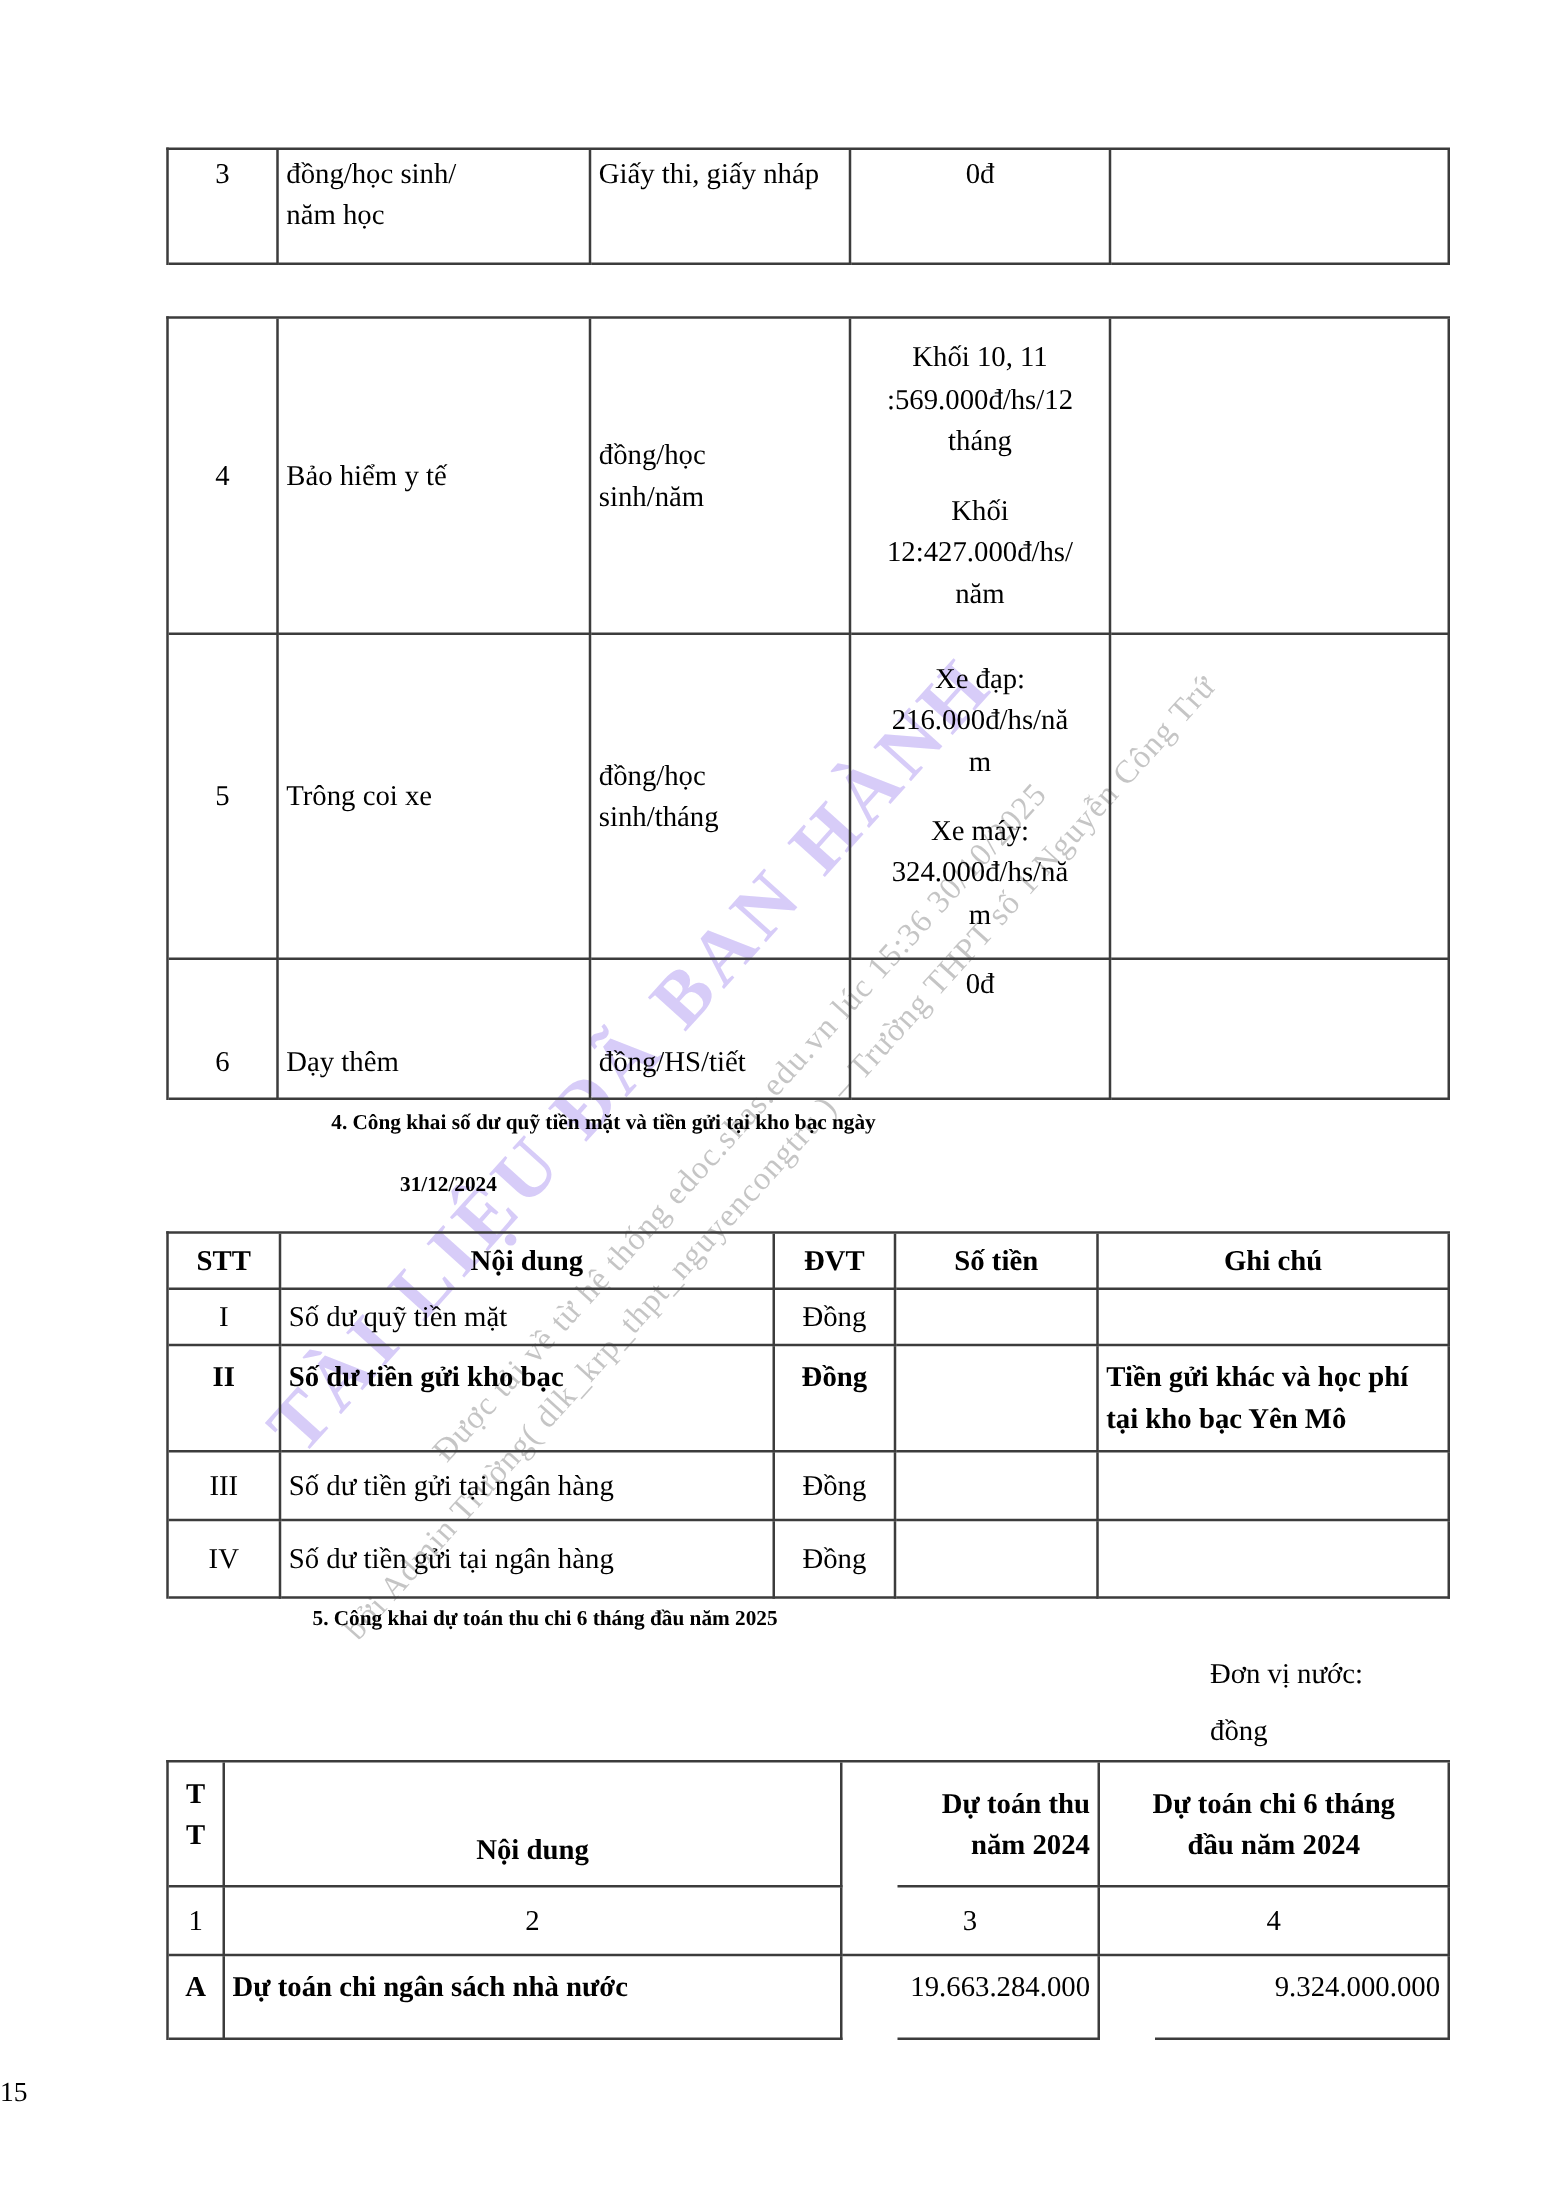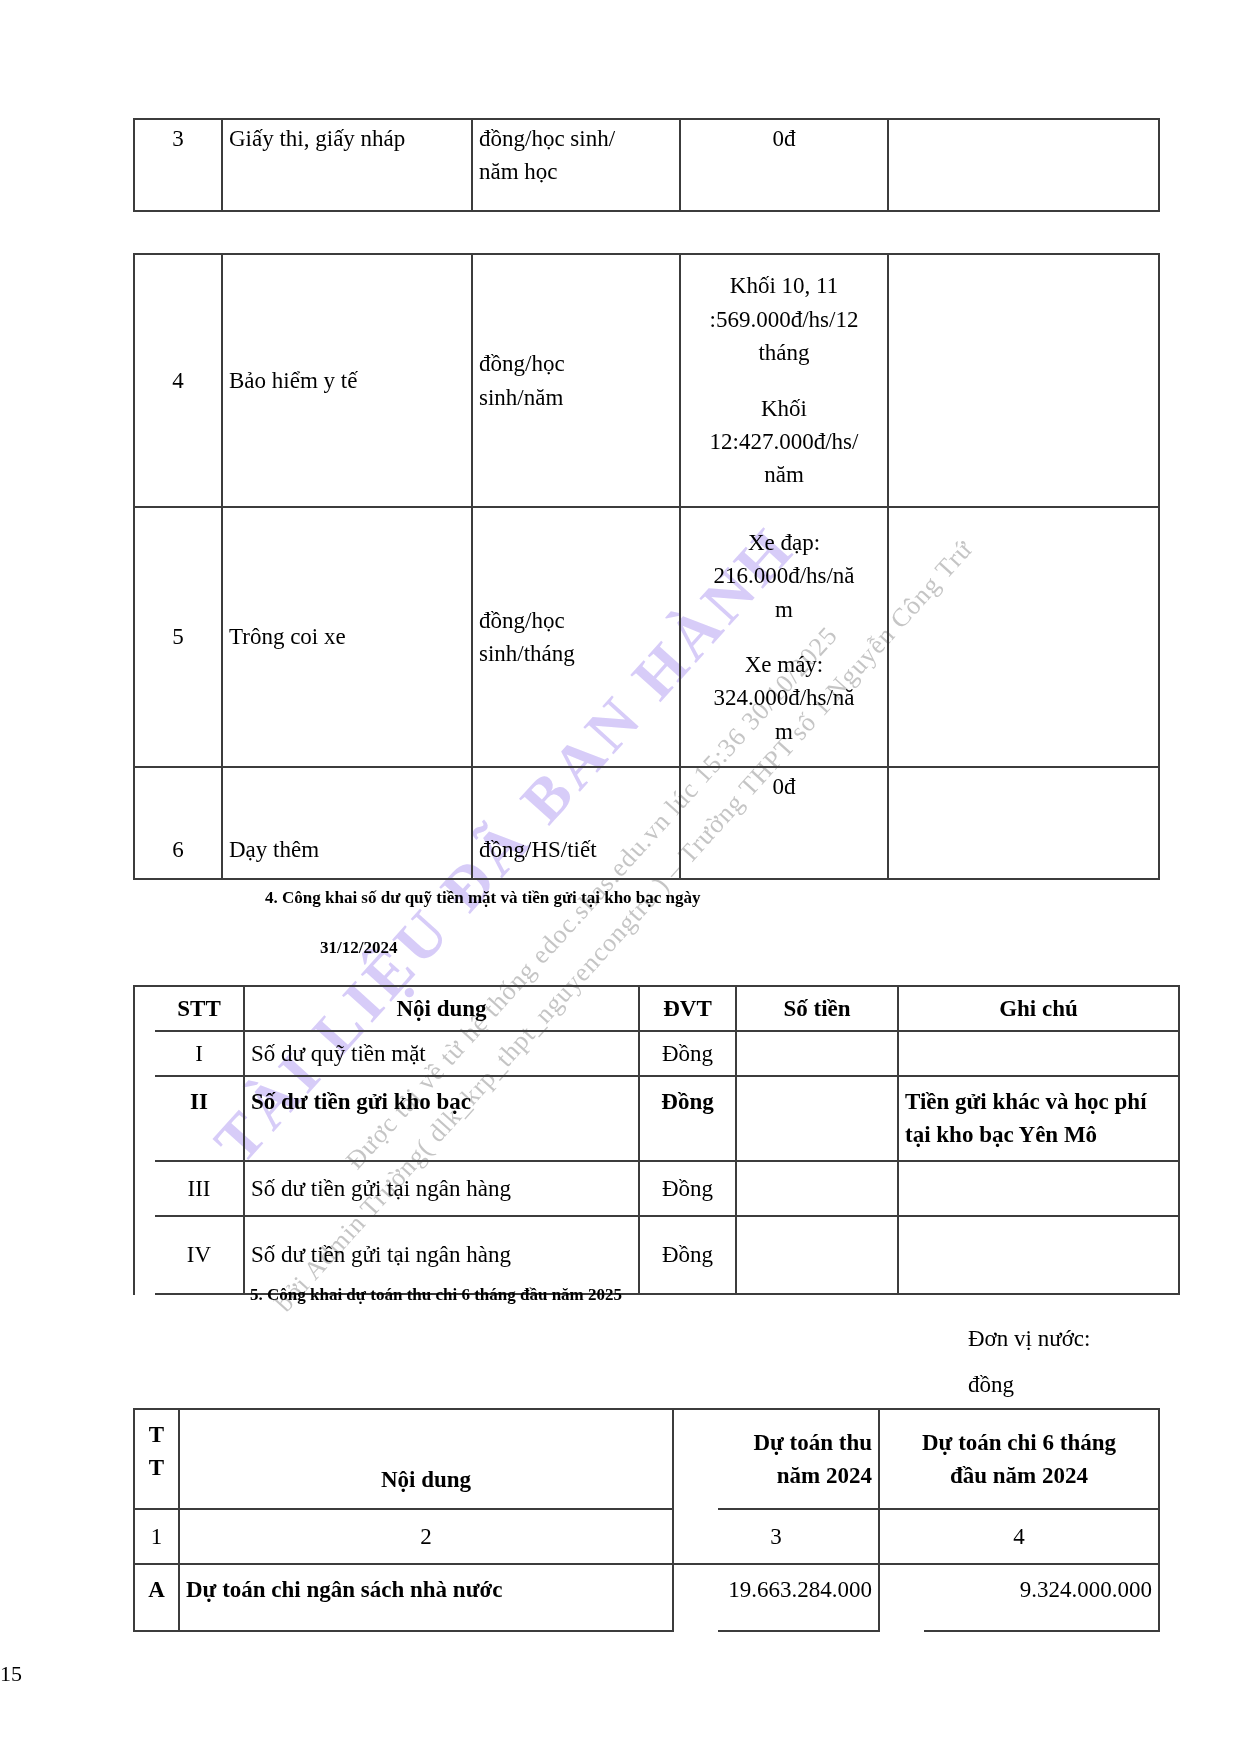--- a/index.html
+++ b/index.html
@@ -9,21 +9,21 @@
   }
   
   .wm{position:absolute;white-space:nowrap;transform:translate(-50%,-50%) rotate(-48deg);z-index:0;}
   .wm-main{left:505px;top:845px;font-size:62px;font-weight:bold;letter-spacing:5px;color:rgba(168,144,240,0.46);}
   .wm-gray1{left:592px;top:898px;font-size:26px;color:rgba(150,150,150,0.55);letter-spacing:1px;}
   .wm-gray2{left:624px;top:926px;font-size:26px;color:rgba(150,150,150,0.55);letter-spacing:1px;}
   
   .tbl{position:absolute;left:133px;border-top:2px solid #3c3c3c;border-left:2px solid #3c3c3c;z-index:1;}
   .row{display:grid;}
   .t12 .row{grid-template-columns:88px 250px 208px 208px 271px;}
-  .t3  .row{grid-template-columns:90px 395px 97px 162px 281px;padding-left:20px;}
+  .t3  .row{grid-template-columns:90px 395px 97px 162px 281px;}
   .t4  .row{grid-template-columns:45px 494px 206px 280px;}
   .td{
     border-right:2px solid #3c3c3c;border-bottom:2px solid #3c3c3c;
     display:flex;align-items:center;justify-content:flex-start;
     padding:2px 6px;box-sizing:border-box;overflow:hidden;
   }
   .ctr{justify-content:center;text-align:center;}
   .rgt{justify-content:flex-end;text-align:right;margin-left:44px;}
   .top{align-items:flex-start;}
   .bot{align-items:flex-end;padding-bottom:12px;}
@@ -38,38 +38,38 @@
   #sec4-l1{left:265px;top:886px;}
   #sec4-l2{left:296px;top:936px;margin-left:24px;}
   #sec5{left:250px;top:1283px;}
   #unit-l1{left:968px;top:1322px;}
   #unit-l2{left:968px;top:1368px;}
   #pagenum{left:0;top:1658px;width:1241px;text-align:left;font-size:22px;}
   
   #t1{top:118px;} #t2{top:253px;} #t3{top:985px;} #t4{top:1408px;}
   
   .h92{height:92px;} .h253{height:253px;} .h260{height:260px;} .h112{height:112px;}
-  .h45{height:45px;} .h85{height:85px;font-weight:bold;} .h55{height:55px;} .h62{height:78px;}
+  .h45{height:45px;} .h85{height:85px;font-weight:bold;} .h55{height:55px;} .h62{height:62px;}
   .h100{height:100px;} .h67{height:67px;}
 </style>
 </head>
 <body>
 
 <div class="page">
 
   <div class="wm wm-main">TÀI LIỆU ĐÃ BAN HÀNH</div>
   <div class="wm wm-gray1">Được tải về từ hệ thống edoc.shas.edu.vn lúc 15:36 30/10/2025</div>
   <div class="wm wm-gray2">bởi Admin Trường( dlk_krp_thpt_nguyencongtru ) – Trường THPT số 1 Nguyễn Công Trứ</div>
 
   <div id="t1" class="tbl t12">
     <div class="row h92">
       <div class="td ctr top">3</div>
-      <div class="td top">Giấy thi, giấy nháp</div>
       <div class="td top pre">đồng/học sinh/
 năm học</div>
+      <div class="td top">Giấy thi, giấy nháp</div>
       <div class="td ctr top">0đ</div>
       <div class="td"></div>
     </div>
   </div>
 
   <div id="t2" class="tbl t12">
     <div class="row h253">
       <div class="td ctr">4</div>
       <div class="td">Bảo hiểm y tế</div>
       <div class="td pre">đồng/học

